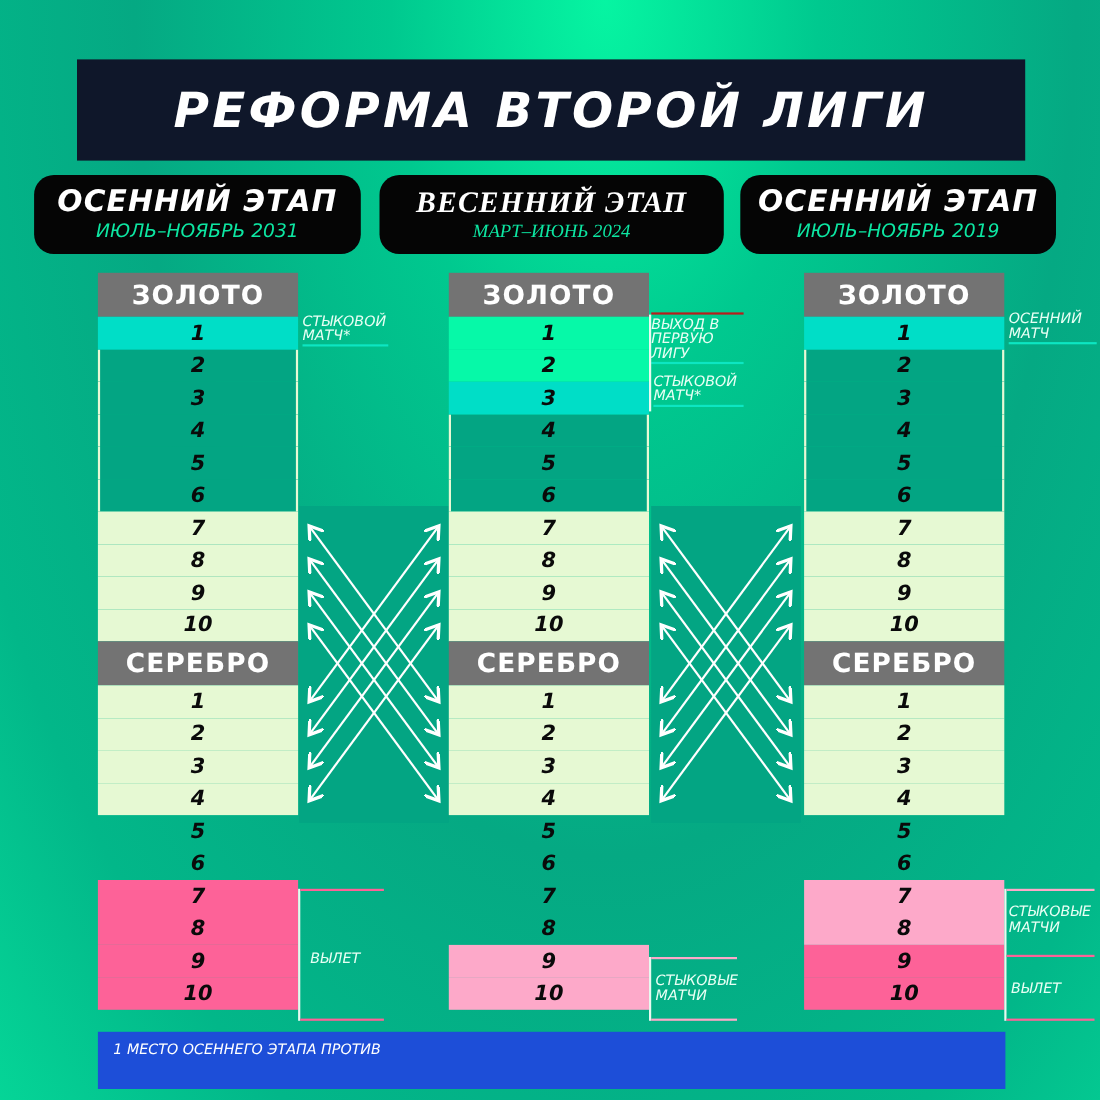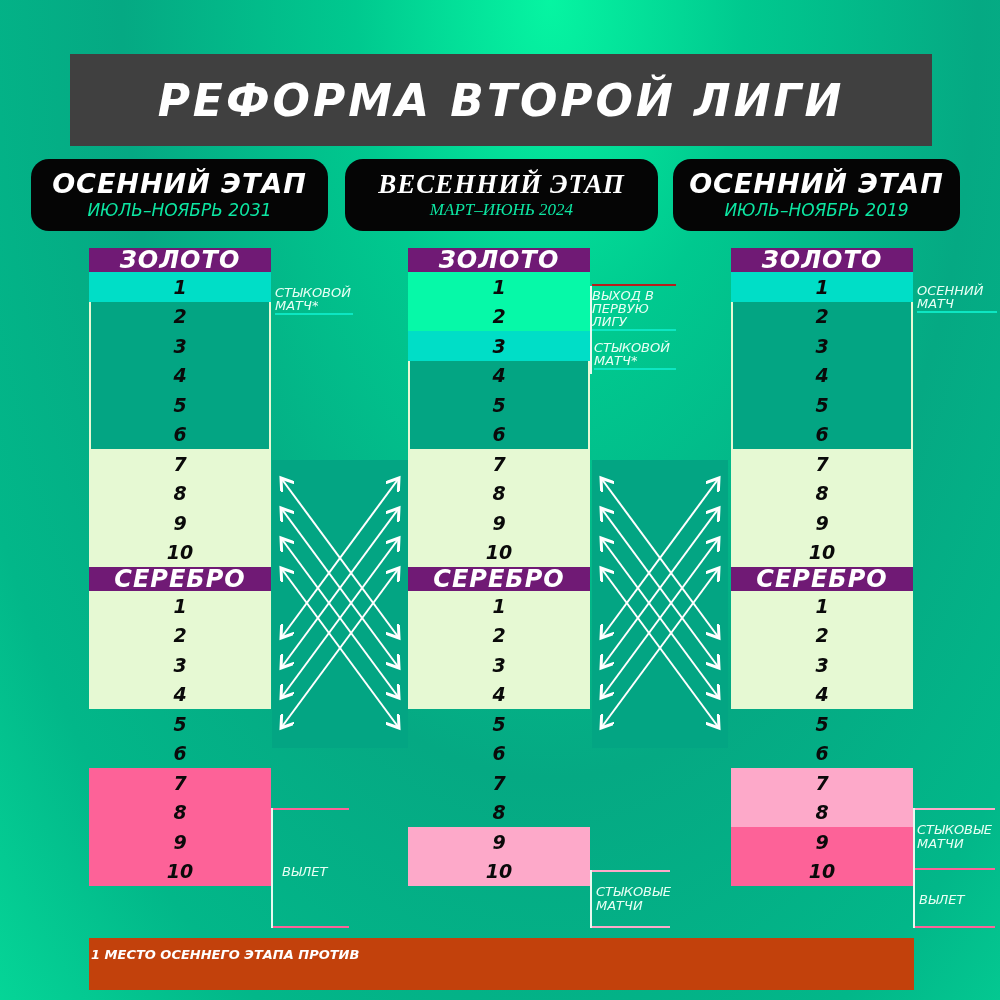--- a/index.html
+++ b/index.html
@@ -4,58 +4,58 @@
 <style>
   * { box-sizing: border-box; margin: 0; padding: 0; }
   html, body { width: 1000px; height: 1000px; overflow: hidden; }
   body {
     position: relative;
     background: radial-gradient(ellipse at 55% 0%, #06f5a2 0%, #00c98f 25%, #05a983 55%, #02b789 80%, #05d597 100%);
     font-family: "DejaVu Sans", sans-serif;
   }
   .abs { position: absolute; }
   .title-box {
-    left: 70px; top: 54px; width: 862px; height: 92px; background: #404040;
+    left: 70px; top: 54px; width: 862px; height: 92px; background: #0f172a;
     display: flex; align-items: center; justify-content: center;
   }
   .title-text {
     color: #fff; font-weight: bold; font-style: italic; font-size: 44px; letter-spacing: 3px;
     font-family: "DejaVu Sans", sans-serif;
   }
   .stage {
     top: 159px; height: 72px; background: #050505;
     display: flex; flex-direction: column; align-items: center; justify-content: center; border-radius: 18px;
   }
   .stage-name { color: #fff; font-weight: bold; font-style: italic; font-size: 27px; letter-spacing: 1px; line-height: 30px; }
   .stage-dates { color: #0de6a2; font-style: italic; font-size: 17px; line-height: 22px; }
   .col { width: 182px; }
   .league-head {
-    height: 24px; background: #701a75; color: #fff; font-weight: bold; font-style: italic;
+    height: 40px; background: #737373; color: #fff; font-weight: bold; 
     font-size: 24px; letter-spacing: 1px; display: flex; align-items: center; justify-content: center;
   }
   .row {
     height: 29.5px; display: flex; align-items: center; justify-content: center;
     font-weight: bold; font-style: italic; font-size: 19px; color: #0a0a0a;
   }
   .c-cyan { background: #00dec7; }
   .c-mint { background: #06f9a8; }
   .c-dark { background: #03a583; border-left: 2px solid #e8f9d5; border-right: 2px solid #e8f9d5; }
   .c-light { background: #e6f9d3; }
   .c-none { background: transparent; }
   .c-pink { background: #fd6298; }
   .c-lpink { background: #fda9c9; }
   .note {
     color: #e8fff4; font-style: italic; font-size: 13px; line-height: 13px;
     border-bottom: 2px solid #0de6c2; padding-bottom: 1px; width: 78px;
   }
   .note.topline { border-top: 2px solid #b91c1c; padding-top: 3px; }
   .vline { width: 2px; background: #e8f9f0; }
   .footer {
-    left: 89px; top: 938px; width: 825px; height: 52px; background: #c2410c;
-    color: #fff; font-style: italic; font-size: 13px; line-height: 15px; padding: 9px 2px; font-weight: bold;
+    left: 89px; top: 938px; width: 825px; height: 52px; background: #1d4ed8;
+    color: #fff; font-style: italic; font-size: 13px; line-height: 15px; padding: 9px 14px;
   }
   .swap { top: 460px; width: 136px; height: 288px; background: #03a583; }
 </style>
 </head>
 <body>
 
 <div class="abs title-box">
   <span class="title-text">РЕФОРМА ВТОРОЙ ЛИГИ</span>
 </div>
 

